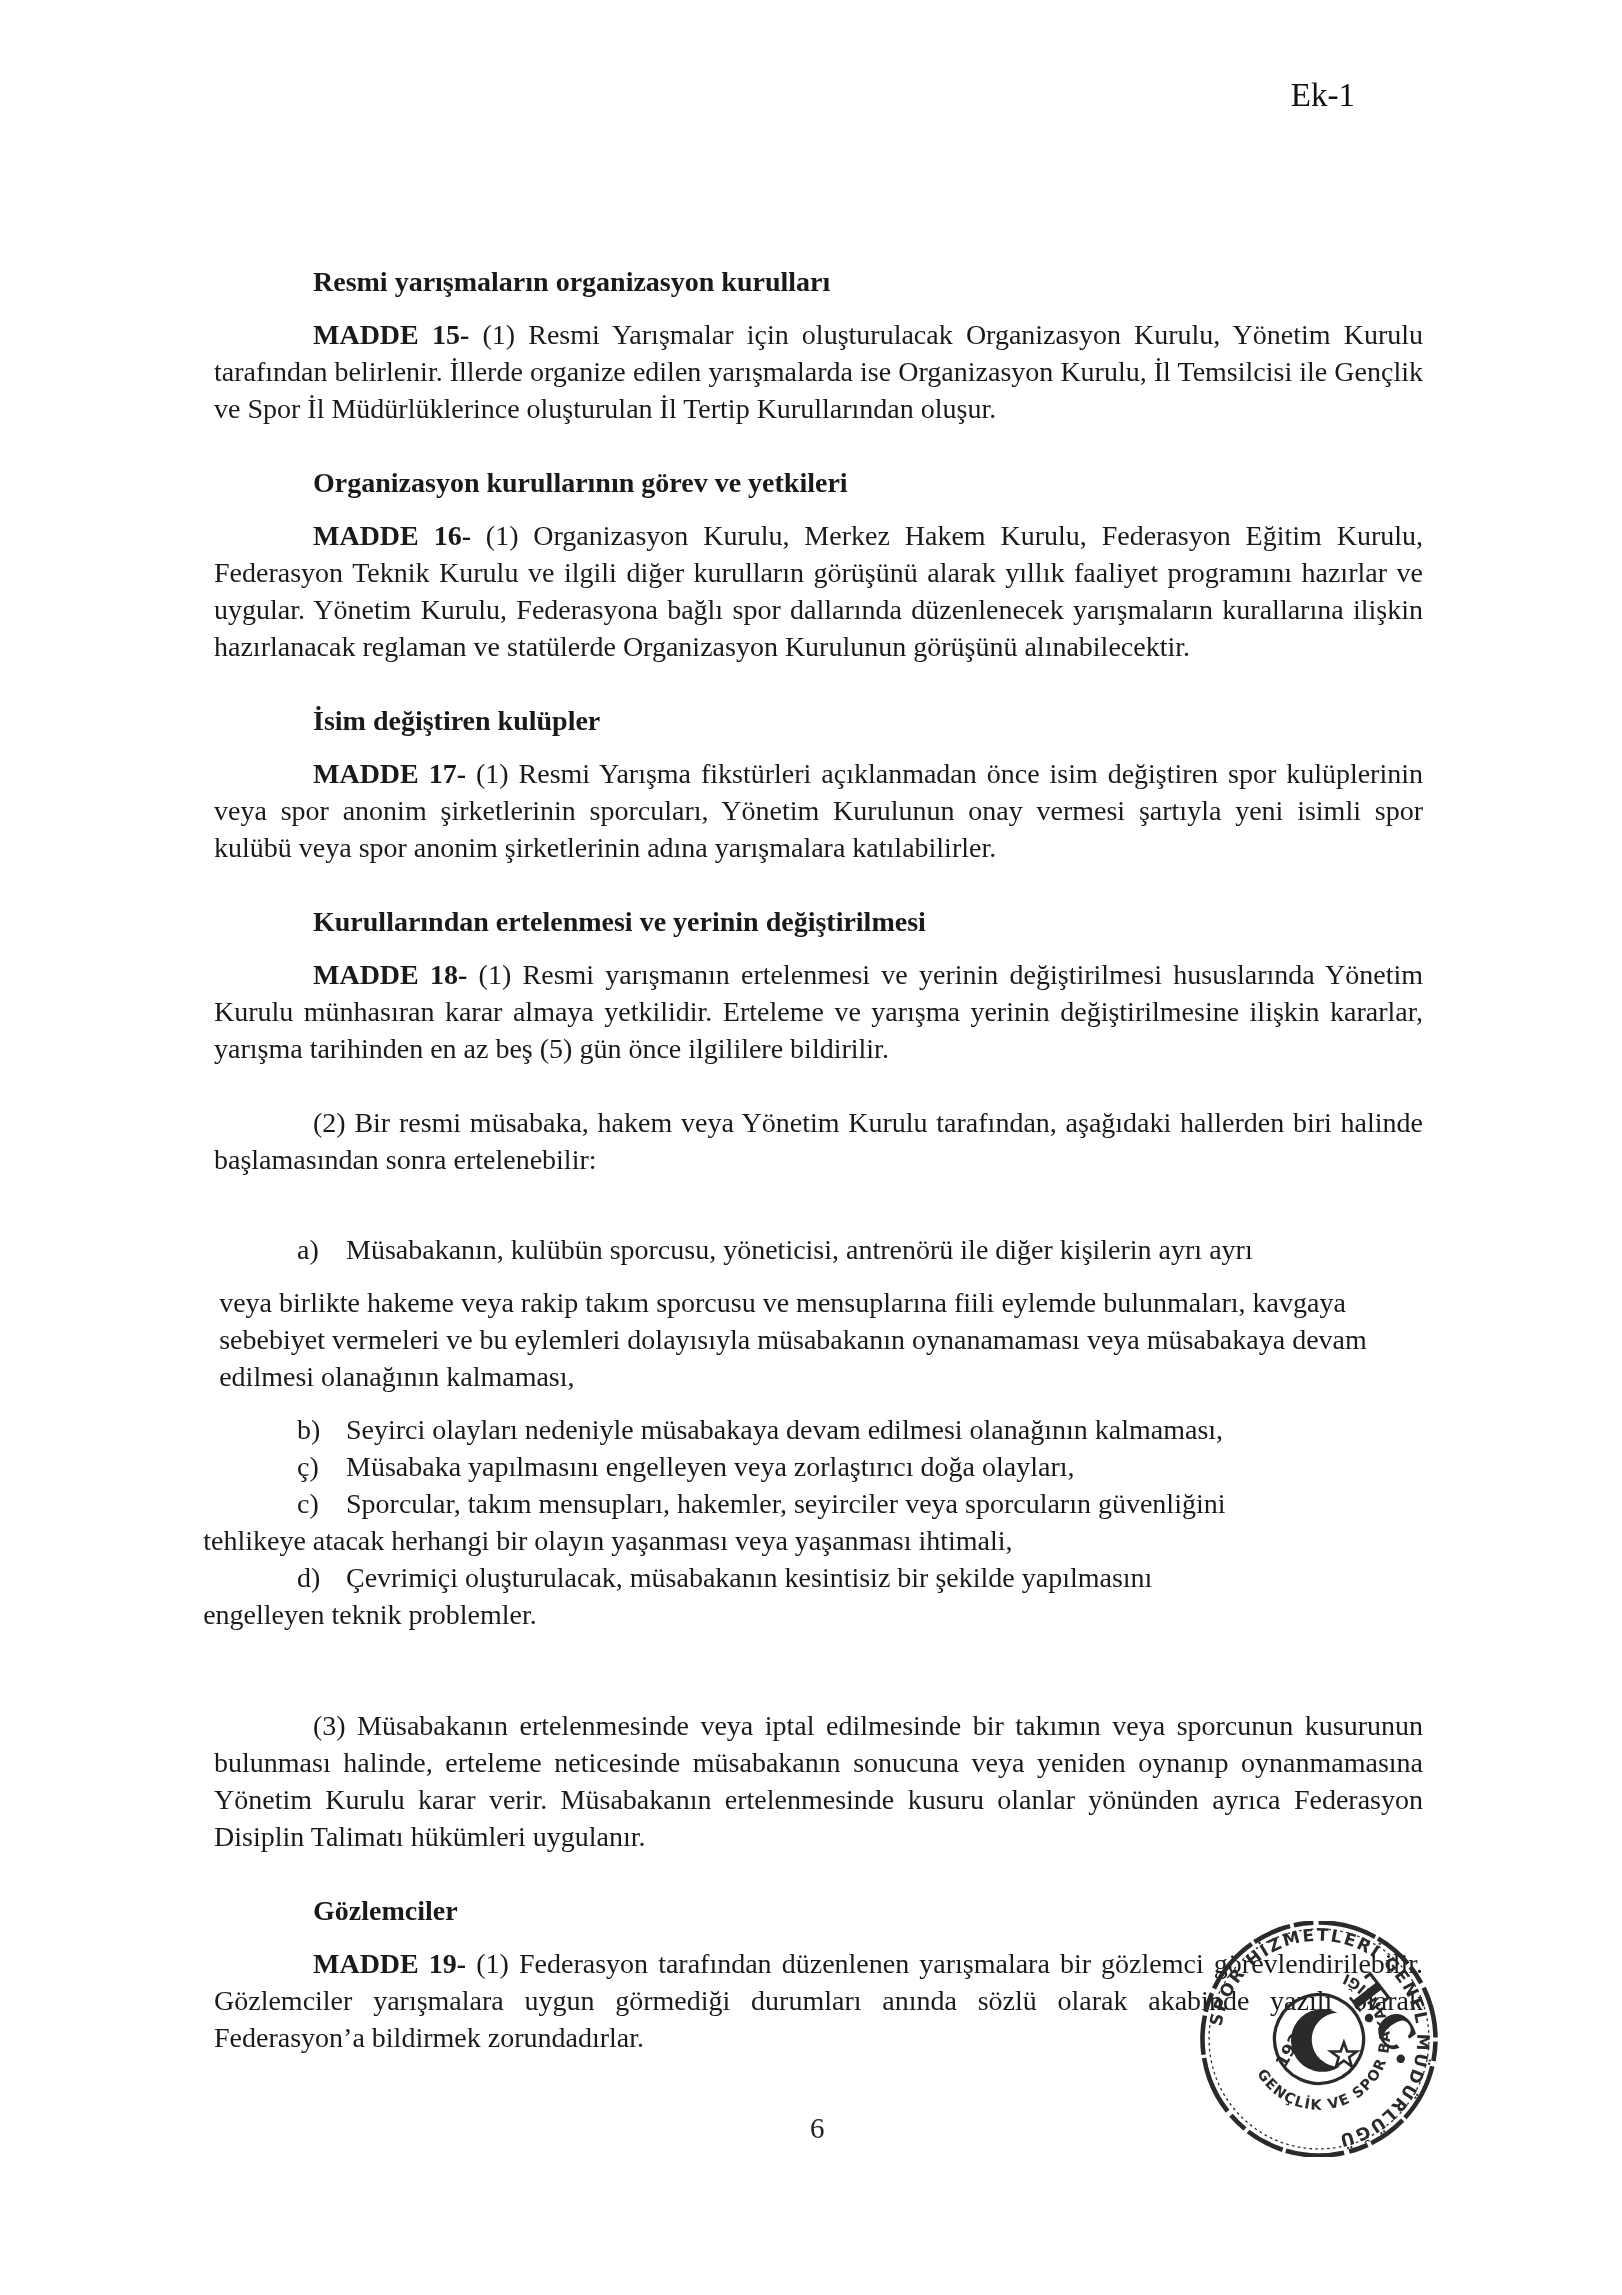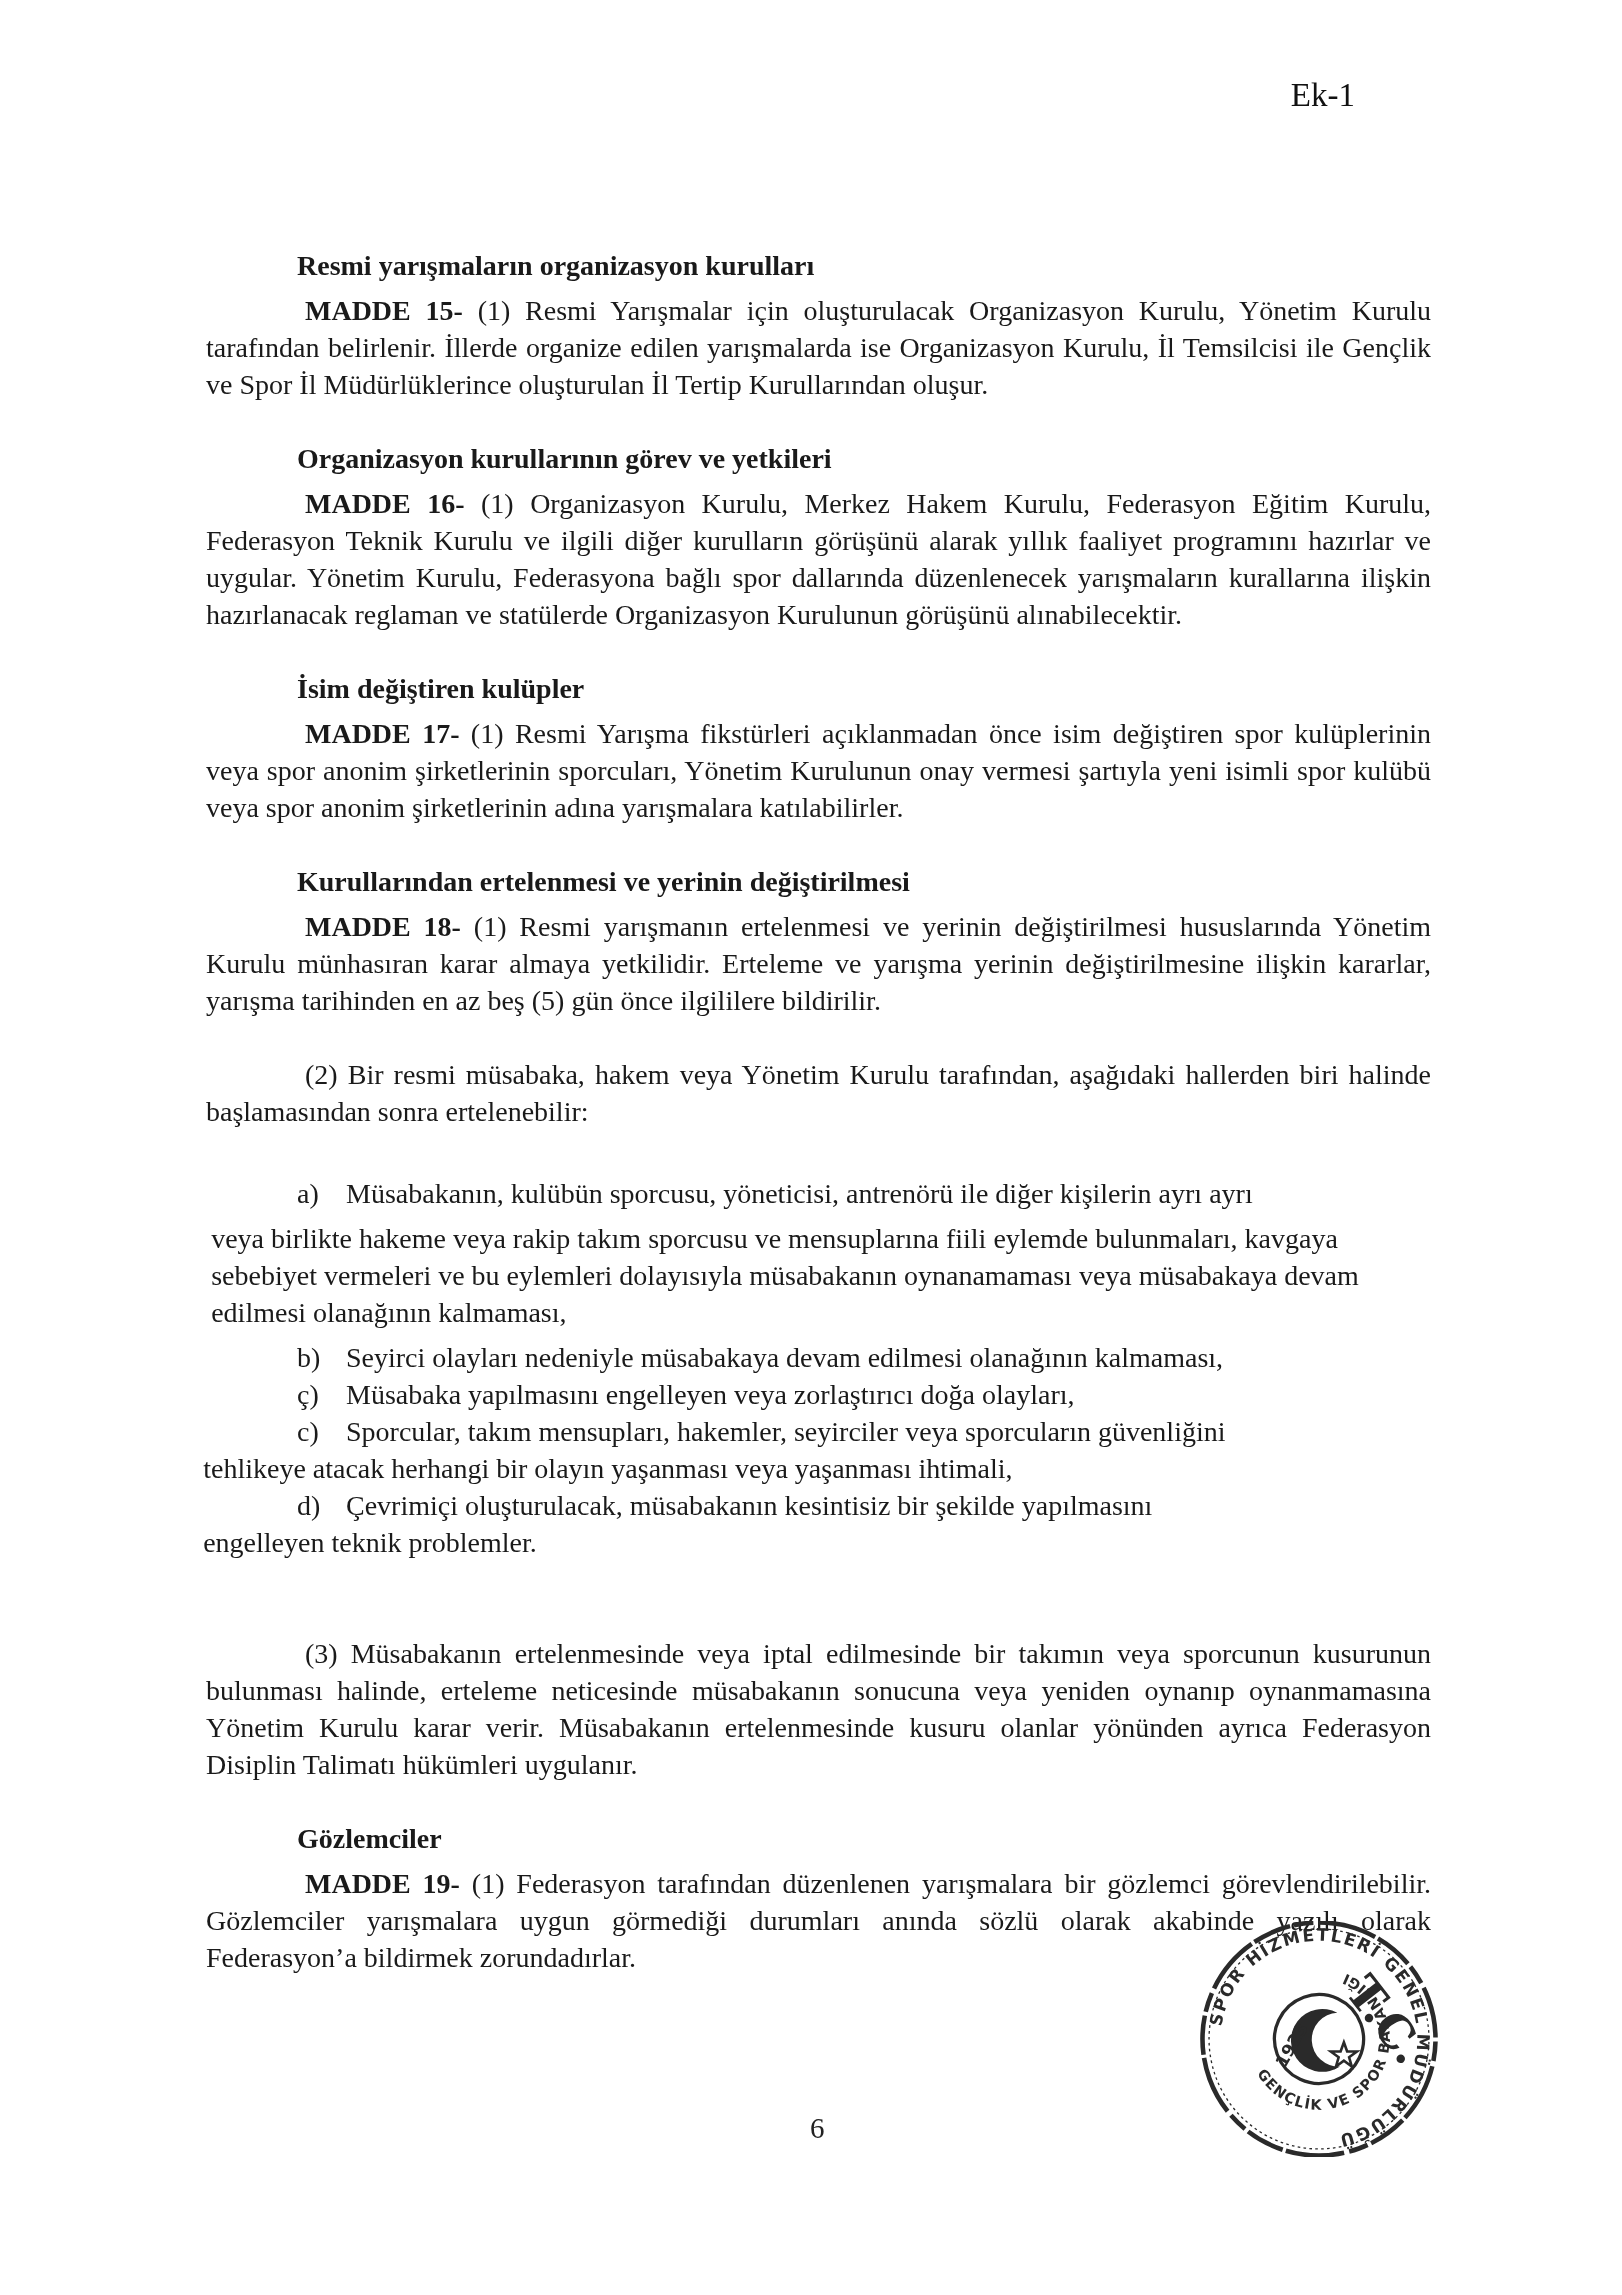--- a/index.html
+++ b/index.html
@@ -3,22 +3,22 @@
 <meta charset="utf-8">
 <style>
   html, body { margin: 0; padding: 0; background: #ffffff; }
   body { width: 1623px; height: 2295px; position: relative; overflow: hidden;
          font-family: "Liberation Serif", "DejaVu Serif", serif; color: #1a1a1a; }
   .page { position: absolute; left: 0; top: 0; width: 1471px; height: 2295px; background: #fff; }
   .ek { position: absolute; right: 116px; top: 77px; font-size: 33px; color: #111; }
   .content { position: absolute; left: 198px; top: 247px; width: 1241px;
              font-size: 28px; line-height: 37px; }
   .section { margin: 0 0 37px 0; }
-  .heading { font-weight: bold; text-indent: 99px; margin: 0; }
-  p { margin: 8px; text-align: justify; text-indent: 99px; }
+  .heading { font-weight: bold; text-indent: 99px; margin: 16px; }
+  p { margin: 16px; text-align: justify; text-indent: 99px; }
   .madde { font-weight: bold; }
   .para { margin-top: 37px; }
   .item { text-indent: 99px; text-align: left; }
   .item-wrap { text-align: justify; }
   .item .lbl { display: inline-block; width: 49px; text-indent: 0; }
   .cont { text-indent: 0; text-align: left; }
   .cont.in { padding-left: 5.2px; }
   .gap-lg { height: 37px; }
   .pageno { position: absolute; left: 810px; top: 2112px; font-size: 29px; color: #222; }
   .stamp { position: absolute; left: 1175px; top: 1921px; width: 288px; height: 236px; }

